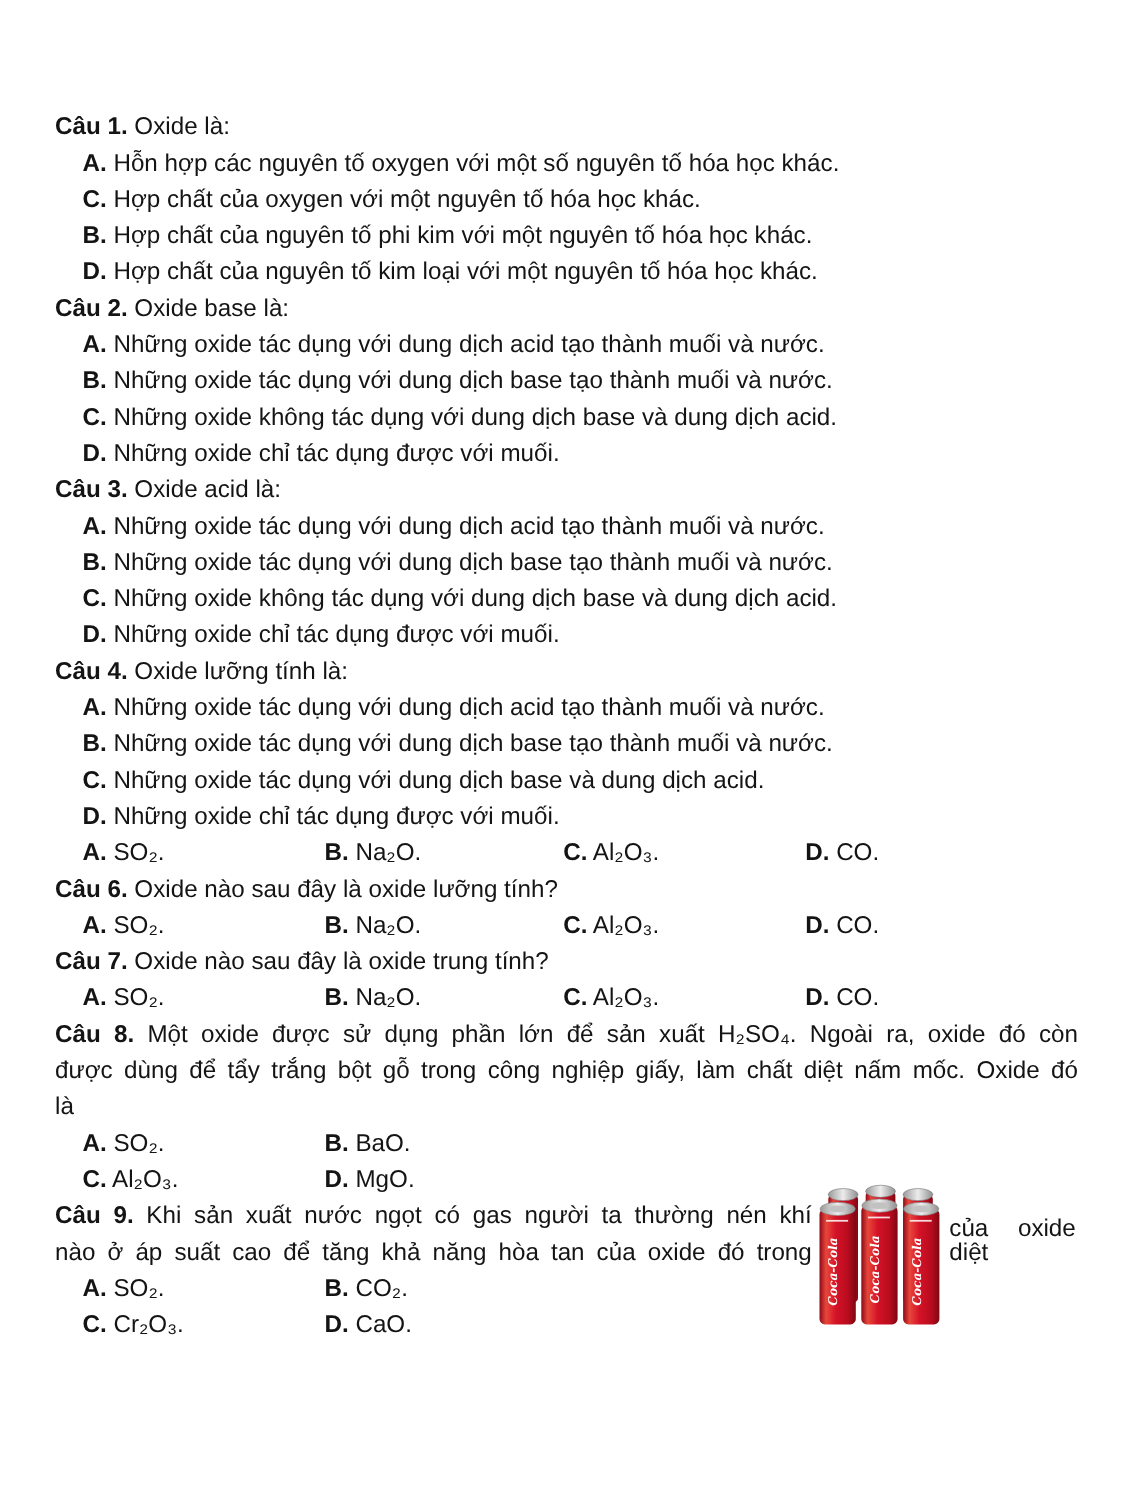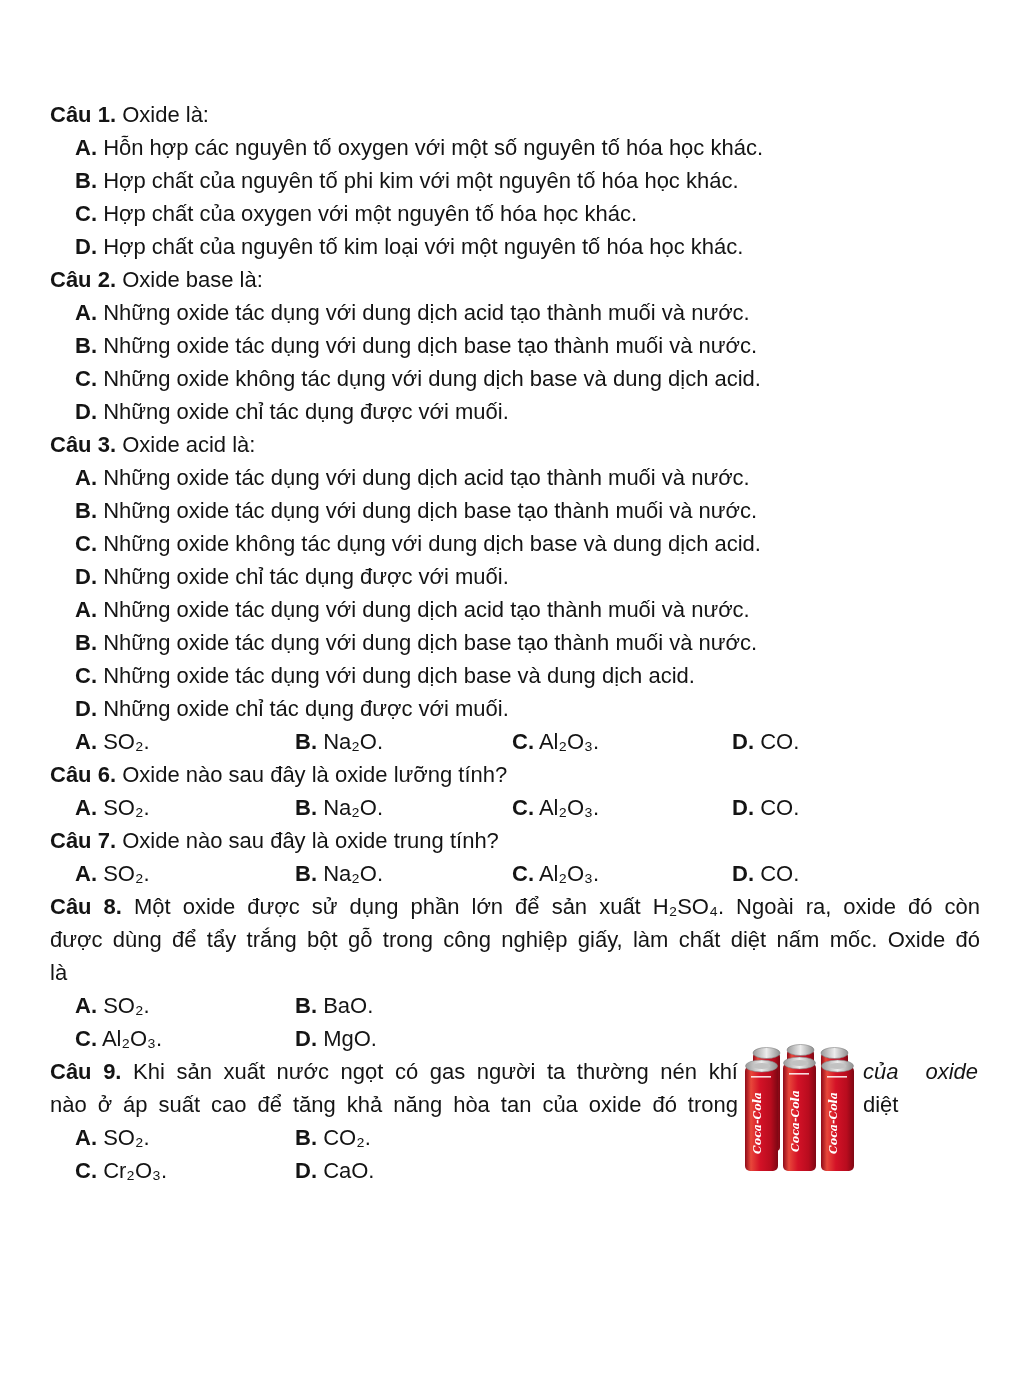--- a/index.html
+++ b/index.html
@@ -38,58 +38,59 @@
   .ob { left: 245px; }
   .oc { left: 462px; }
   .od { left: 682px; }
   
   .q9 { position: relative; }
   .q9r {
     position: absolute; left: 813px; width: 115px;
     display: block; white-space: nowrap;
   }
   .q9r.spread { text-align: justify; text-align-last: justify; white-space: normal; }
-  .q9r1 { top: 0; font-style: italic; }
+  .q9r1 { top: 12px; }
   .q9r2 { top: 33px; }
   .coke-img {
     position: absolute;
     left: 693px; top: -12px;
     width: 114px; height: 130px;
   }
 </style>
 </head>
 <body>
 
 <div class="doc">
 
   <section>
     <div class="line"><span class="b">Câu 1.</span> <span class="gap">Oxide là:</span></div>
     <div class="line ind"><span class="b">A.</span> <span>Hỗn hợp các nguyên tố oxygen với một số nguyên tố hóa học khác.</span></div>
+    <div class="line ind"><span class="b">C.</span> <span>Hợp chất của oxygen với một nguyên tố hóa học khác.</span></div>
     <div class="line ind"><span class="b">B.</span> <span>Hợp chất của nguyên tố phi kim với một nguyên tố hóa học khác.</span></div>
-    <div class="line ind"><span class="b">C.</span> <span>Hợp chất của oxygen với một nguyên tố hóa học khác.</span></div>
     <div class="line ind"><span class="b">D.</span> <span>Hợp chất của nguyên tố kim loại với một nguyên tố hóa học khác.</span></div>
   </section>
 
   <section>
     <div class="line"><span class="b">Câu 2.</span> <span>Oxide base là:</span></div>
     <div class="line ind"><span class="b">A.</span> <span>Những oxide tác dụng với dung dịch acid tạo thành muối và nước.</span></div>
     <div class="line ind"><span class="b">B.</span> <span>Những oxide tác dụng với dung dịch base tạo thành muối và nước.</span></div>
     <div class="line ind"><span class="b">C.</span> <span>Những oxide không tác dụng với dung dịch base và dung dịch acid.</span></div>
     <div class="line ind"><span class="b">D.</span> <span>Những oxide chỉ tác dụng được với muối.</span></div>
   </section>
 
   <section>
     <div class="line"><span class="b">Câu 3.</span> <span>Oxide acid là:</span></div>
     <div class="line ind"><span class="b">A.</span> <span>Những oxide tác dụng với dung dịch acid tạo thành muối và nước.</span></div>
     <div class="line ind"><span class="b">B.</span> <span>Những oxide tác dụng với dung dịch base tạo thành muối và nước.</span></div>
     <div class="line ind"><span class="b">C.</span> <span>Những oxide không tác dụng với dung dịch base và dung dịch acid.</span></div>
     <div class="line ind"><span class="b">D.</span> <span>Những oxide chỉ tác dụng được với muối.</span></div>
   </section>
 
   <section>
+    <div class="line"><span class="b">Câu 4.</span> <span>Oxide lưỡng tính là:</span></div>
     <div class="line ind"><span class="b">A.</span> <span>Những oxide tác dụng với dung dịch acid tạo thành muối và nước.</span></div>
     <div class="line ind"><span class="b">B.</span> <span>Những oxide tác dụng với dung dịch base tạo thành muối và nước.</span></div>
     <div class="line ind"><span class="b">C.</span> <span>Những oxide tác dụng với dung dịch base và dung dịch acid.</span></div>
     <div class="line ind"><span class="b">D.</span> <span>Những oxide chỉ tác dụng được với muối.</span></div>
   </section>
 
   <section>
     <div class="row">
       <span class="o oa"><span class="b">A.</span> <span>SO₂.</span></span>
       <span class="o ob"><span class="b">B.</span> <span>Na₂O.</span></span>

